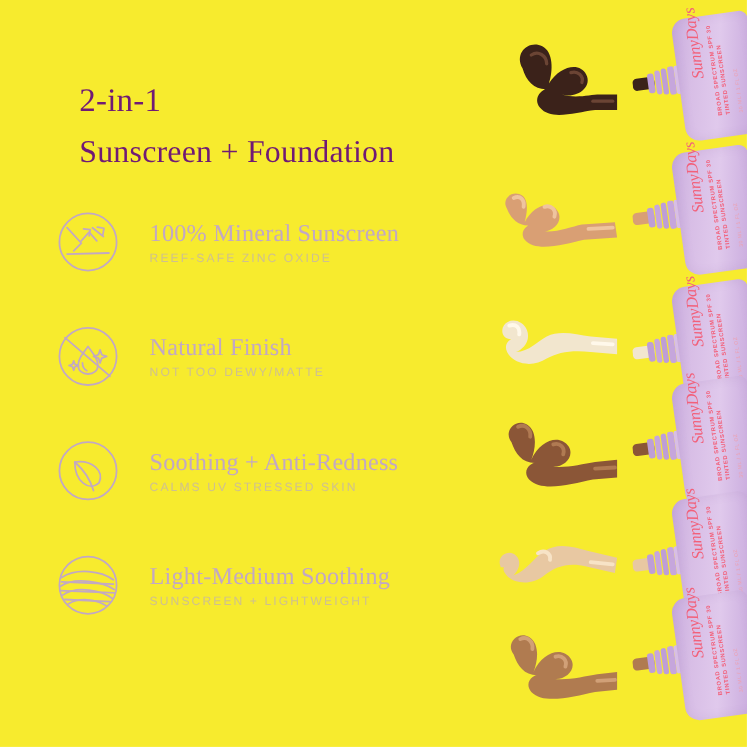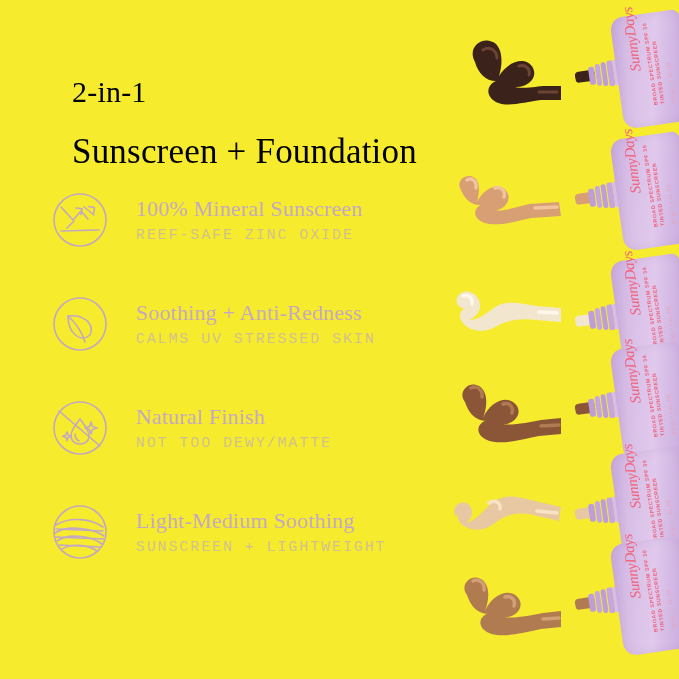--- a/index.html
+++ b/index.html
@@ -18,33 +18,33 @@
     height: 679px;
     background: #F7EB2E;
     overflow: hidden;
   }
 
   
   .headline {
     position: absolute;
     left: 72px;
     top: 74px;
-    color: #000000;
+    color: #701a75;
     font-family: "Liberation Serif", "DejaVu Serif", serif;
     line-height: 1.22;
     letter-spacing: 0.2px;
   }
   .headline .line1 {
     display: block;
     font-size: 30px;
   }
   .headline .line2 {
     display: block;
-    font-size: 35px;
-    margin-top: 20px;
+    font-size: 29px;
+    margin-top: 10px;
   }
 
   
   .features {
     position: absolute;
     left: 50px;
     top: 186px;
     width: 420px;
   }
   .feature {
@@ -72,22 +72,22 @@
   .feature-title {
     color: #C2A8C4;
     font-family: "Liberation Serif", "DejaVu Serif", serif;
     font-size: 22px;
     line-height: 1.15;
     letter-spacing: 0.2px;
     white-space: nowrap;
   }
   .feature-sub {
     color: #CFC08F;
-    font-family: Liberation Mono, monospace;
-    font-size: 15px;
+    font-family: Liberation Sans, sans-serif;
+    font-size: 11px;
     letter-spacing: 1.9px;
     margin-top: 5px;
     white-space: nowrap;
   }
 
   
   .products {
     position: absolute;
     right: 0;
     top: 0;
@@ -222,44 +222,44 @@
       <span class="feature-text">
         <span class="feature-title">100% Mineral Sunscreen</span>
         <span class="feature-sub">REEF-SAFE ZINC OXIDE</span>
       </span>
     </div>
 
     <div class="feature">
       <span class="feature-icon">
         <svg viewBox="0 0 60 60" fill="none" stroke="#C2A8C4" stroke-width="1.6" stroke-linecap="round" stroke-linejoin="round">
           <circle cx="30" cy="30" r="26"></circle>
-          <path d="M18 22 C34 20, 45 30, 40 41 C31 49, 18 40, 18 22 Z"></path>
-          <path d="M18 22 C26 29, 32 38, 35 48"></path>
-        </svg>
-      </span>
-      <span class="feature-text">
-        <span class="feature-title">Soothing + Anti-Redness</span>
-        <span class="feature-sub">CALMS UV STRESSED SKIN</span>
-      </span>
-    </div>
-
-    <div class="feature">
-      <span class="feature-icon">
-        <svg viewBox="0 0 60 60" fill="none" stroke="#C2A8C4" stroke-width="1.6" stroke-linecap="round" stroke-linejoin="round">
-          <circle cx="30" cy="30" r="26"></circle>
           <path d="M30 21 C24 29, 21 33, 21 38 C21 43, 25 46, 30 46 C35 46, 39 43, 39 38 C39 33, 36 29, 30 21 Z"></path>
           <path d="M25 36 C25 40, 27 42, 29 43"></path>
           <path d="M9 13 L50 48"></path>
           <path d="M41 24 L42.5 28.5 L47 30 L42.5 31.5 L41 36 L39.5 31.5 L35 30 L39.5 28.5 Z"></path>
           <path d="M17 34 L18.1 37.2 L21.3 38.3 L18.1 39.4 L17 42.6 L15.9 39.4 L12.7 38.3 L15.9 37.2 Z"></path>
         </svg>
       </span>
       <span class="feature-text">
         <span class="feature-title">Natural Finish</span>
         <span class="feature-sub">NOT TOO DEWY/MATTE</span>
+      </span>
+    </div>
+
+    <div class="feature">
+      <span class="feature-icon">
+        <svg viewBox="0 0 60 60" fill="none" stroke="#C2A8C4" stroke-width="1.6" stroke-linecap="round" stroke-linejoin="round">
+          <circle cx="30" cy="30" r="26"></circle>
+          <path d="M18 22 C34 20, 45 30, 40 41 C31 49, 18 40, 18 22 Z"></path>
+          <path d="M18 22 C26 29, 32 38, 35 48"></path>
+        </svg>
+      </span>
+      <span class="feature-text">
+        <span class="feature-title">Soothing + Anti-Redness</span>
+        <span class="feature-sub">CALMS UV STRESSED SKIN</span>
       </span>
     </div>
 
     <div class="feature">
       <span class="feature-icon">
         <svg viewBox="0 0 60 60" fill="none" stroke="#C2A8C4" stroke-width="1.6" stroke-linecap="round" stroke-linejoin="round">
           <circle cx="30" cy="30" r="26"></circle>
           <path d="M6 23 C20 14, 42 17, 53 25"></path>
           <path d="M5 31 C18 22, 44 27, 54 34"></path>
           <path d="M7 39 C20 30, 43 35, 52 42"></path>

